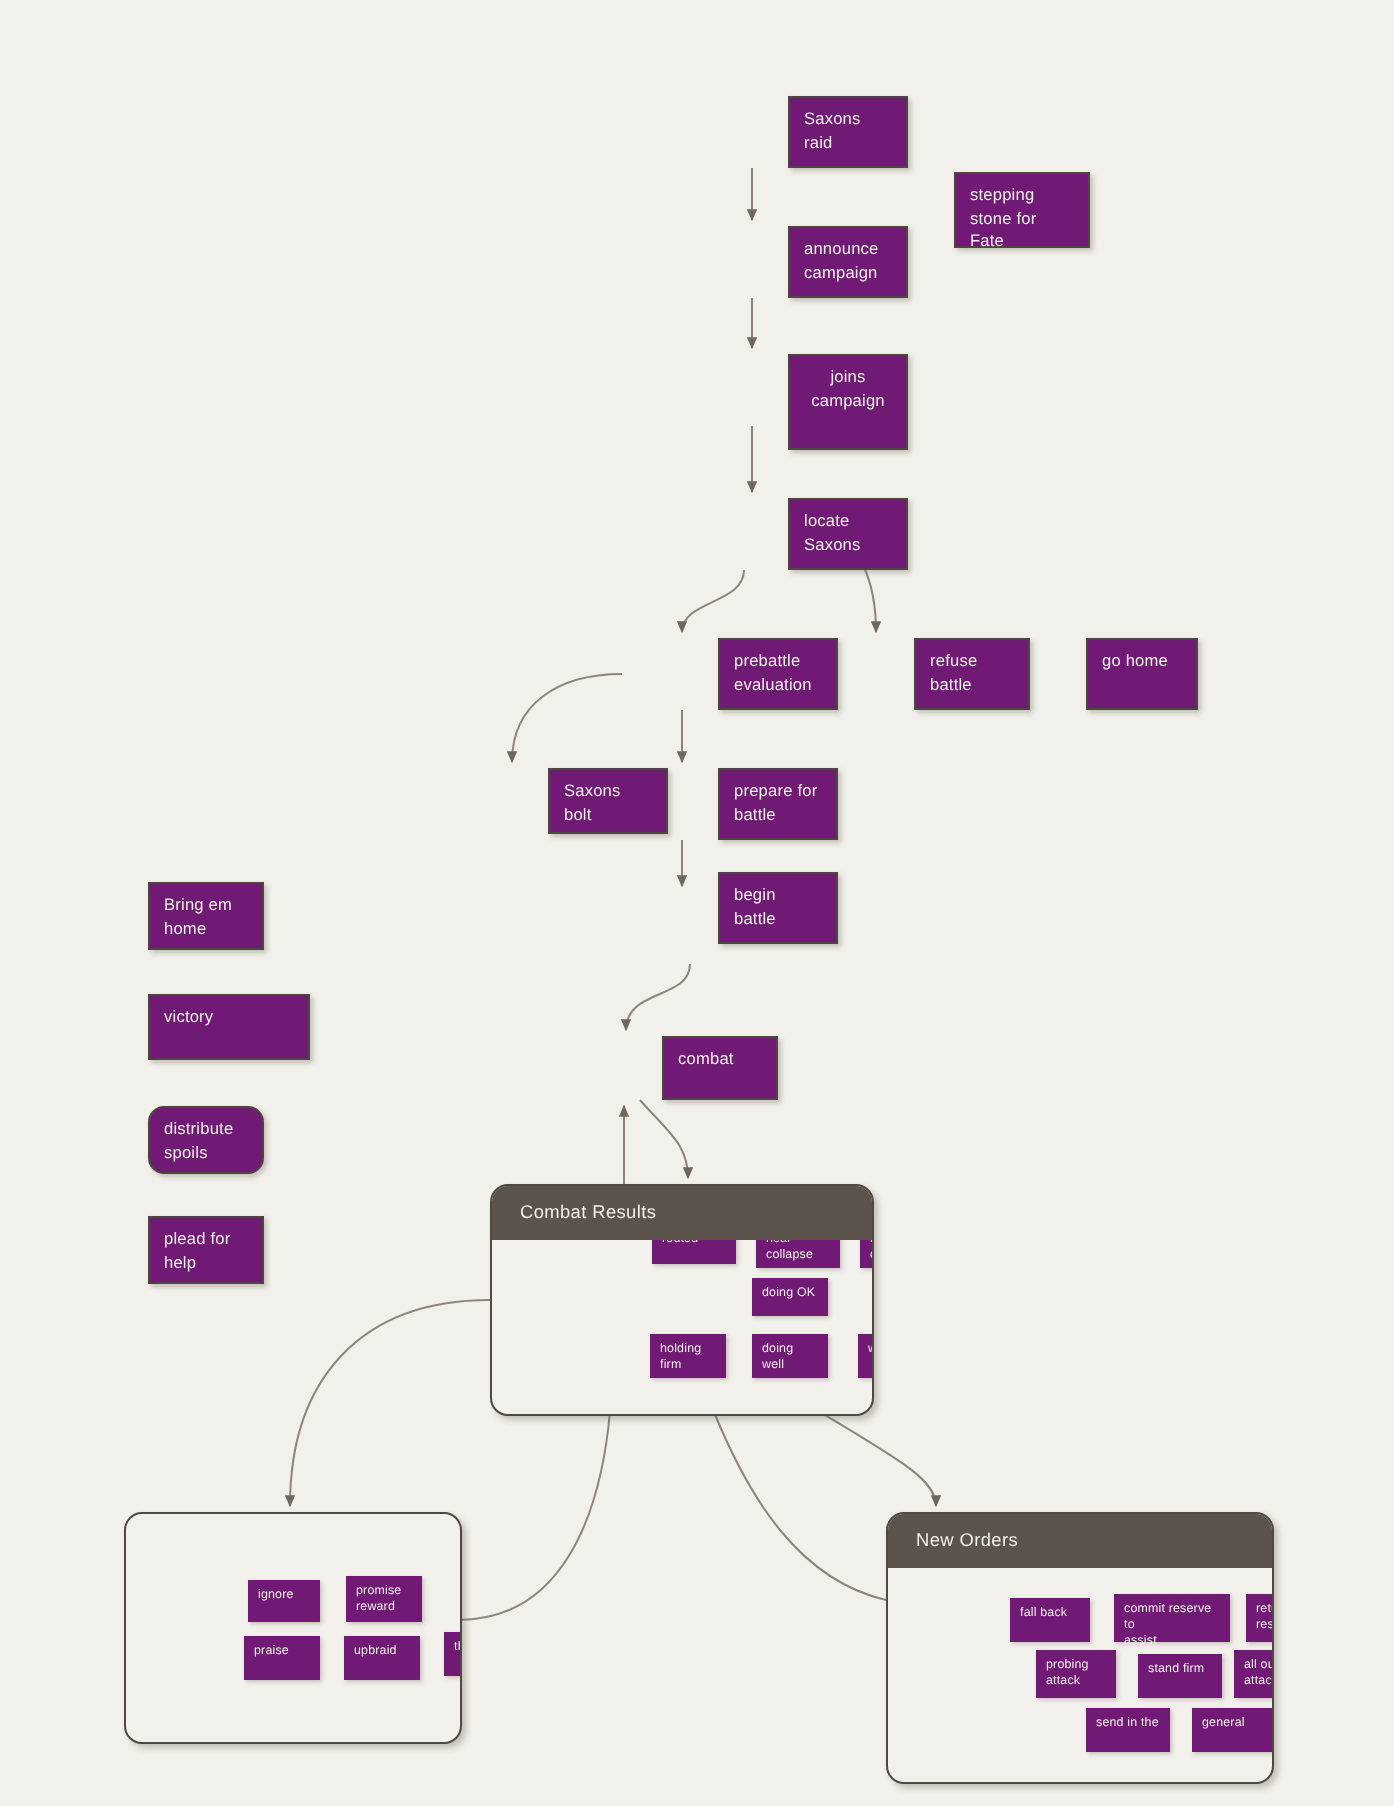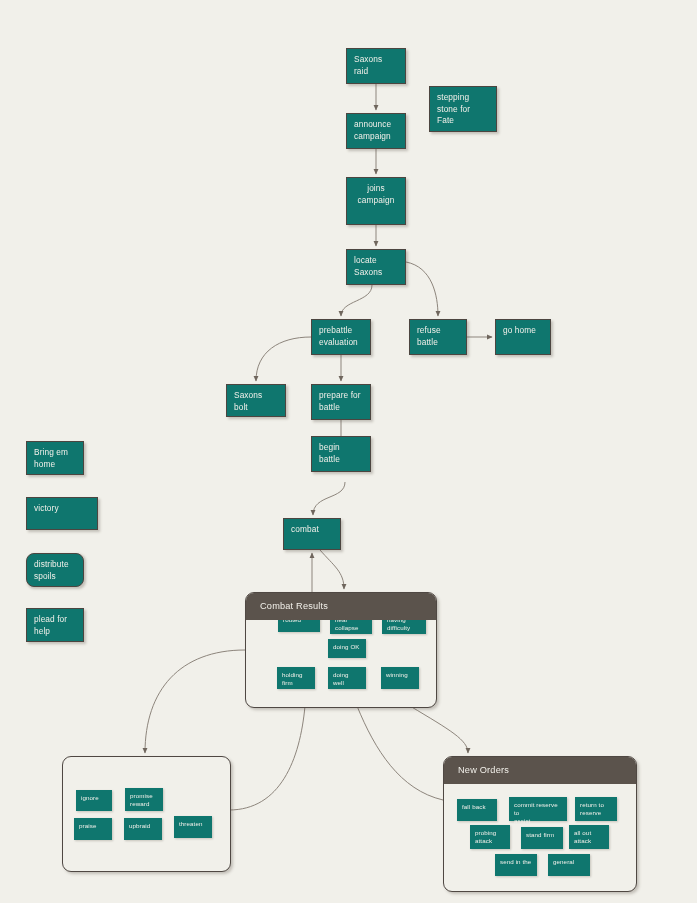--- a/index.html
+++ b/index.html
@@ -23,31 +23,32 @@
   #edges {
     position: absolute;
     left: 0; top: 0;
     width: 697px;
     height: 903px;
     pointer-events: none;
     z-index: 1;
   }
   .node {
     position: absolute;
-    background: #0f766e;
+    background: #701a75;
     color: #f2f0ea;
     font-size: 8.3px;
     line-height: 11.5px;
     padding: 5px 7px;
     box-sizing: border-box;
     border: 1px solid #4c4540;
     box-shadow: 1.5px 1.5px 2.5px rgba(90,80,70,0.30);
     z-index: 3;
     white-space: pre-line;
     letter-spacing: 0.1px;
+    margin-left: 48px;
   }
   .node.small {
     font-size: 6.2px;
     line-height: 8px;
     padding: 4px 5px;
     border: none;
     box-shadow: 1px 1px 2px rgba(90,80,70,0.28);
   }
   .group {
     position: absolute;
@@ -103,42 +104,42 @@
         <path d="M312,592 L312,553" fill="none" stroke="#8d857c" stroke-width="1" marker-end="url(#arrowhead)"></path>
         <path d="M245,650 C180,650 145,690 145,753" fill="none" stroke="#8d857c" stroke-width="1" marker-end="url(#arrowhead)"></path>
         <path d="M410,706 C450,730 468,740 468,753" fill="none" stroke="#8d857c" stroke-width="1" marker-end="url(#arrowhead)"></path>
         <path d="M229,810 C280,810 300,760 305,706" fill="none" stroke="#8d857c" stroke-width="1"></path>
         <path d="M443,800 C400,790 375,750 357,706" fill="none" stroke="#8d857c" stroke-width="1"></path>
       </g>
   </svg>
 
   <div id="nodes-layer">
       <div class="node" style="left: 346px; top: 48px; width: 60px; height: 36px;">Saxons raid</div>
-      <div class="node" style="left: 429px; top: 86px; width: 68px; height: 46px;">stepping
+      <div class="node" style="left: 429px; top: 86px; width: 68px; height: 38px;">stepping
 stone for Fate</div>
       <div class="node" style="left: 346px; top: 113px; width: 60px; height: 36px;">announce
 campaign</div>
       <div class="node" style="left: 346px; top: 177px; width: 60px; height: 48px; text-align: center;">joins
 campaign</div>
       <div class="node" style="left: 346px; top: 249px; width: 60px; height: 36px;">locate
 Saxons</div>
       <div class="node" style="left: 311px; top: 319px; width: 60px; height: 36px;">prebattle
 evaluation</div>
       <div class="node" style="left: 409px; top: 319px; width: 58px; height: 36px;">refuse
 battle</div>
       <div class="node" style="left: 495px; top: 319px; width: 56px; height: 36px;">go home</div>
       <div class="node" style="left: 226px; top: 384px; width: 60px; height: 33px;">Saxons bolt</div>
       <div class="node" style="left: 311px; top: 384px; width: 60px; height: 36px;">prepare for
 battle</div>
       <div class="node" style="left: 311px; top: 436px; width: 60px; height: 36px;">begin
 battle</div>
       <div class="node" style="left: 283px; top: 518px; width: 58px; height: 32px;">combat</div>
       <div class="node" style="left: 26px; top: 441px; width: 58px; height: 34px;">Bring em
 home</div>
-      <div class="node" style="left: 26px; top: 497px; width: 72px; height: 33px;">victory</div>
+      <div class="node" style="left: 26px; top: 497px; width: 81px; height: 33px;">victory</div>
       <div class="node" style="left: 26px; top: 553px; width: 58px; height: 34px; border-radius: 8px;">distribute
 spoils</div>
       <div class="node" style="left: 26px; top: 608px; width: 58px; height: 34px;">plead for
 help</div>
     </div>
   <div id="groups-layer">
       <div class="group" style="left: 245px; top: 592px; width: 190px; height: 114px;">
         <div class="group-body">
           <div class="node small" style="left: 32px; top: 19px; width: 42px; height: 20px;">routed</div>
           <div class="node small" style="left: 84px; top: 19px; width: 42px; height: 22px;">near

